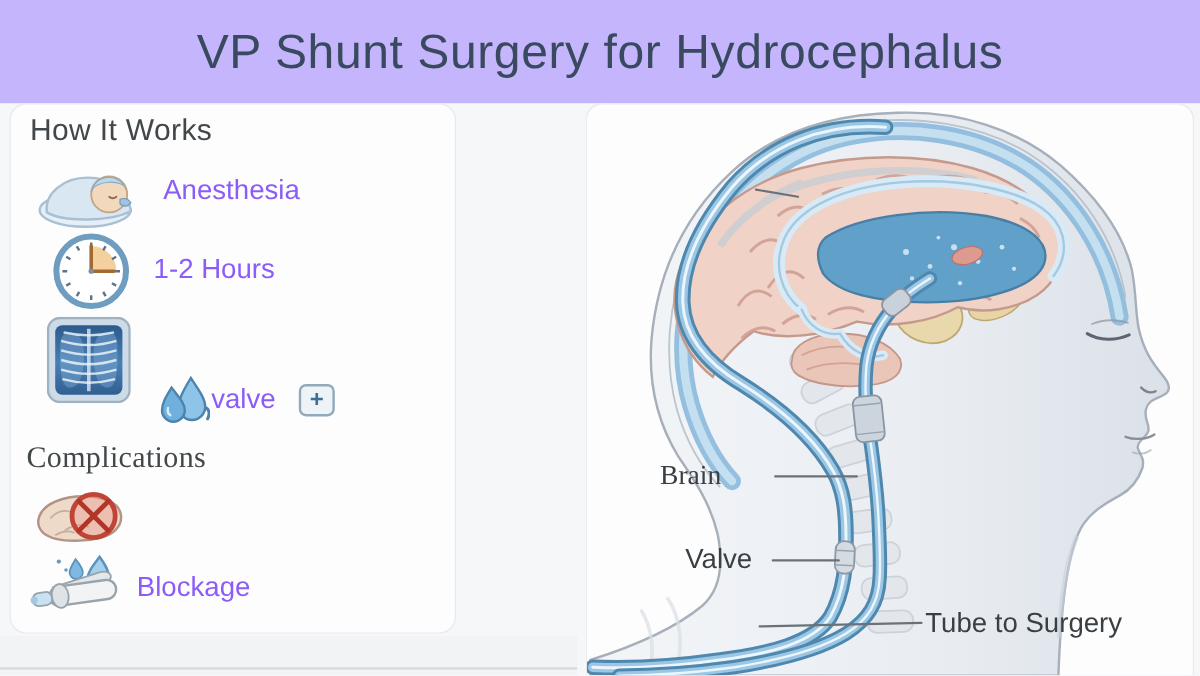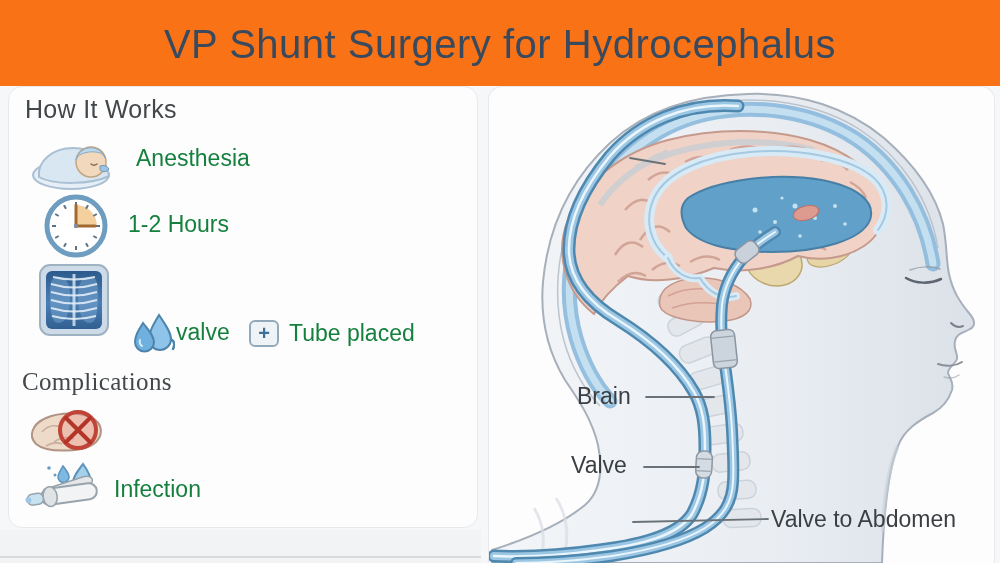--- a/index.html
+++ b/index.html
@@ -2,51 +2,51 @@
 <html><head>
 <meta charset="utf-8">
 <style>
   html,body{margin:0;padding:0;}
   body{
     width:1000px;height:563px;position:relative;overflow:hidden;
     background:#f6f7f8;
     font-family:"Liberation Sans", sans-serif;
     -webkit-font-smoothing:antialiased;
   }
-  .title-band{position:absolute;left:0;top:0;width:1000px;height:86px;background:#f97316;}
+  .title-band{position:absolute;left:0;top:0;width:1000px;height:86px;background:#c4b5fd;}
   .page-title{
     position:absolute;left:0;top:22px;width:100%;text-align:center;
     font-size:40px;font-weight:normal;color:#394a5e;letter-spacing:.5px;margin:0;
   }
   .panel{position:absolute;background:#fdfdfe;border:1px solid #e7e9ed;box-sizing:border-box;}
-  .panel.left{left:8px;top:86px;width:470px;height:442px;border-radius:14px;}
+  .panel.left{left:8px;top:86px;width:372px;height:442px;border-radius:14px;}
   .panel.right{left:488px;top:86px;width:507px;height:477px;border-radius:14px 14px 0 0;border-bottom:none;overflow:hidden;}
   .bottom-strip{position:absolute;left:0;top:530px;width:481px;height:33px;background:#f2f3f5;}
   .bottom-strip .rule{position:absolute;left:0;top:26px;width:100%;height:2px;background:#d8dbde;}
 
   .heading{position:absolute;margin:0;font-size:25px;font-weight:normal;color:#42474a;letter-spacing:.3px;}
   .h-how{left:16px;top:8px;}
   .h-comp{left:13px;top:281px;font-family:Liberation Serif, serif;}
-  .item-label{position:absolute;font-size:23px;color:#15803d;white-space:nowrap;}
+  .item-label{position:absolute;font-size:23px;color:#8b5cf6;white-space:nowrap;}
   .icon{position:absolute;}
   .i-anes{left:22px;top:46px;}   .l-anes{left:127px;top:58px;}
   .i-clock{left:34px;top:106px;} .l-clock{left:119px;top:124px;}
   .i-xray{left:30px;top:177px;}  .l-xray{left:120px;top:189px;}
   .i-drops{left:120px;top:226px;}.l-valve{left:167px;top:232px;}
   .plus-btn{
     position:absolute;left:240px;top:233px;width:30px;height:27px;box-sizing:border-box;
     background:#eef3f7;border:2px solid #92a9ba;border-radius:6px;
     color:#3e6f96;font-size:20px;font-weight:bold;line-height:23px;text-align:center;
   }
   .l-placed{left:280px;top:233px;}
   .i-block{left:17px;top:319px;} .l-block{left:105px;top:332px;}
   .i-infec{left:10px;top:369px;} .l-infec{left:105px;top:389px;}
 
   .diagram-label{position:absolute;font-size:23px;color:#3a3f43;white-space:nowrap;}
-  .dl-brain{left:577px;top:383px;}
+  .dl-brain{left:550px;top:383px;font-family:Liberation Serif, serif;}
   .dl-valve{left:571px;top:452px;}
   .dl-tube{left:771px;top:506px;}
 </style>
 </head>
 <body>
 
 <div class="title-band">
   <h1 class="page-title">VP Shunt Surgery for Hydrocephalus</h1>
 </div>
 
@@ -114,21 +114,20 @@
   </svg>
 
   <svg class="icon i-drops" width="46" height="42" viewBox="0 0 46 42">
     <path d="M 30,2 C 24,12 20,19 20,26 A 11,11 0 0 0 42,26 C 42,19 36,11 30,2 Z" fill="#8fc4ea" stroke="#4d84ac" stroke-width="2"></path>
     <path d="M 14,10 C 9,18 6,23 6,29 A 9.5,9.5 0 0 0 25,29 C 25,23 20,18 14,10 Z" fill="#6fb0de" stroke="#4d84ac" stroke-width="2"></path>
     <path d="M 11,27 q -1,4 2,6" fill="none" stroke="#d7ecfa" stroke-width="2" stroke-linecap="round"></path>
     <path d="M 43,27 q 4,3 1,9" fill="none" stroke="#4d84ac" stroke-width="2.5" stroke-linecap="round"></path>
   </svg>
   <span class="item-label l-valve">valve</span>
   <span class="plus-btn">+</span>
-  <span class="item-label l-placed">Tube placed</span>
 
   <h2 class="heading h-comp">Complications</h2>
 
   <svg class="icon i-block" width="78" height="54" viewBox="0 0 78 54">
     <path d="M 10,38 C 2,30 6,18 20,12 C 34,6 54,6 66,12 C 76,17 78,28 70,36 C 60,46 22,48 10,38 Z" fill="#eddac9" stroke="#b29384" stroke-width="2"></path>
     <g stroke="#c9ac9c" stroke-width="1.5" fill="none">
       <path d="M 16,26 q 8,-9 18,-5"></path>
         <path d="M 28,36 q 10,-7 20,-3"></path>
         <path d="M 20,40 q 8,-5 16,-2"></path>
     </g>
@@ -142,21 +141,21 @@
     <path d="M 44,10 C 41,15 39,18 39,21 A 5.5,5.5 0 0 0 50,21 C 50,17 47,14 44,10 Z" fill="#7fb9e2" stroke="#5b93bb" stroke-width="1.5"></path>
     <path d="M 64,8 C 58,16 54,21 54,26 A 9,9 0 0 0 72,26 C 72,20 69,15 64,8 Z" fill="#a4d0ec" stroke="#5b93bb" stroke-width="2"></path>
     <g transform="rotate(-8 50 38)">
       <path d="M 26,30 L 66,23 C 73,22 77,26 74,30 L 30,37 Z" fill="#e4e8ea" stroke="#98a3ab" stroke-width="1.5"></path>
       <rect x="22" y="30" width="56" height="16" rx="8" fill="#f1f3f4" stroke="#98a3ab" stroke-width="2"></rect>
       <ellipse cx="31" cy="38" rx="7" ry="10" fill="#dfe3e6" stroke="#98a3ab" stroke-width="1.5"></ellipse>
       <rect x="8" y="33" width="16" height="11" rx="5" fill="#c8e2f2" stroke="#98a3ab" stroke-width="1.5"></rect>
       <circle cx="9" cy="38.5" r="3" fill="#9fc8e4"></circle>
     </g>
   </svg>
-  <span class="item-label l-infec">Infection</span>
+  <span class="item-label l-infec">Blockage</span>
 </section>
 
 <section class="panel right">
   <svg width="505" height="476" viewBox="489 87 505 476" style="position:absolute;left:0;top:0;">
     <defs>
       <linearGradient id="skin" x1="0" y1="0" x2="1" y2="0">
         <stop offset="0" stop-color="#f3f5f8"></stop>
           <stop offset="0.6" stop-color="#e9edf2"></stop>
           <stop offset="1" stop-color="#dbe1e8"></stop>
       </linearGradient>
@@ -308,13 +307,13 @@
       <path d="M 630,158 L 665,164"></path>
       <path d="M 646,397 L 714,397"></path>
       <path d="M 644,467 L 699,467"></path>
       <path d="M 633,522 L 768,519"></path>
     </g>
   </svg>
 </section>
 
 <div class="diagram-label dl-brain">Brain</div>
 <div class="diagram-label dl-valve">Valve</div>
-<div class="diagram-label dl-tube">Valve to Abdomen</div>
+<div class="diagram-label dl-tube">Tube to Surgery</div>
 
 </body></html>

